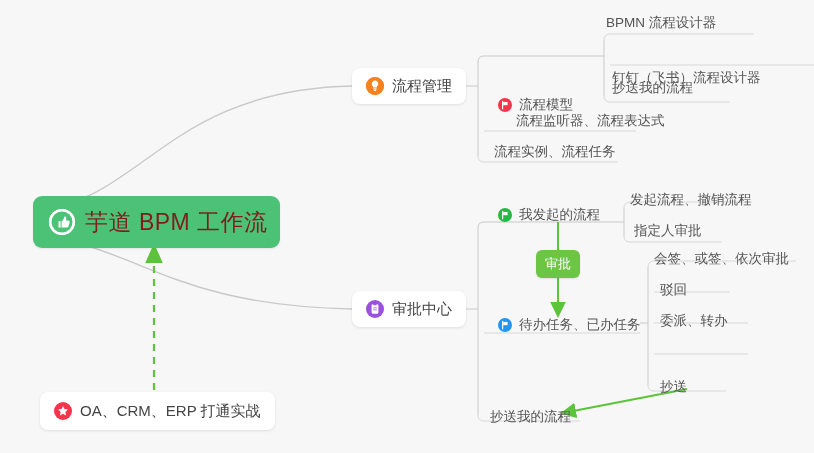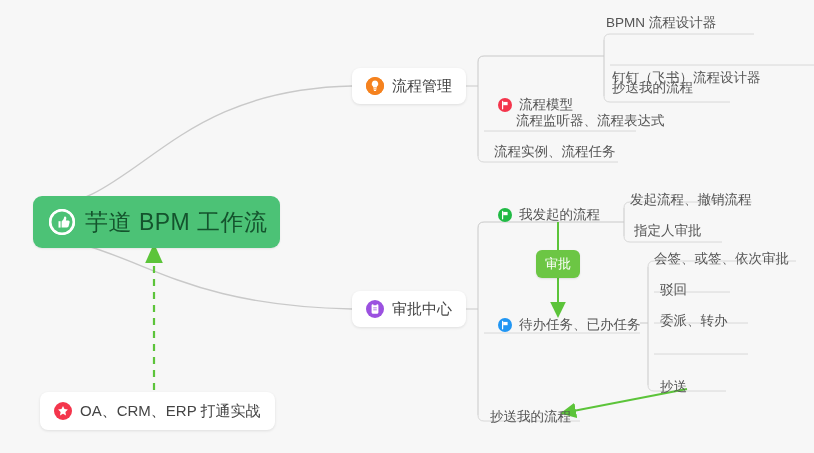--- a/index.html
+++ b/index.html
@@ -17,21 +17,21 @@
 
   
   .root{
     left:33px;top:196px;width:247px;height:52px;
     background:#4cc276;border-radius:9px;
     display:flex;align-items:center;gap:10px;
     padding:0 16px;
     color:#ffffff;font-size:23px;letter-spacing:.5px;
     box-shadow:0 1px 2px rgba(0,0,0,.08);
   }
-  .root .label{font-size:23px;color:#14532d;}
+  .root .label{font-size:23px;color:#7f1d1d;}
 
   
   .card{
     background:#ffffff;border-radius:8px;
     display:flex;align-items:center;gap:8px;
     padding:0 14px;height:36px;
     font-size:15px;color:#444;
     box-shadow:0 1px 3px rgba(0,0,0,.10);
   }
 

